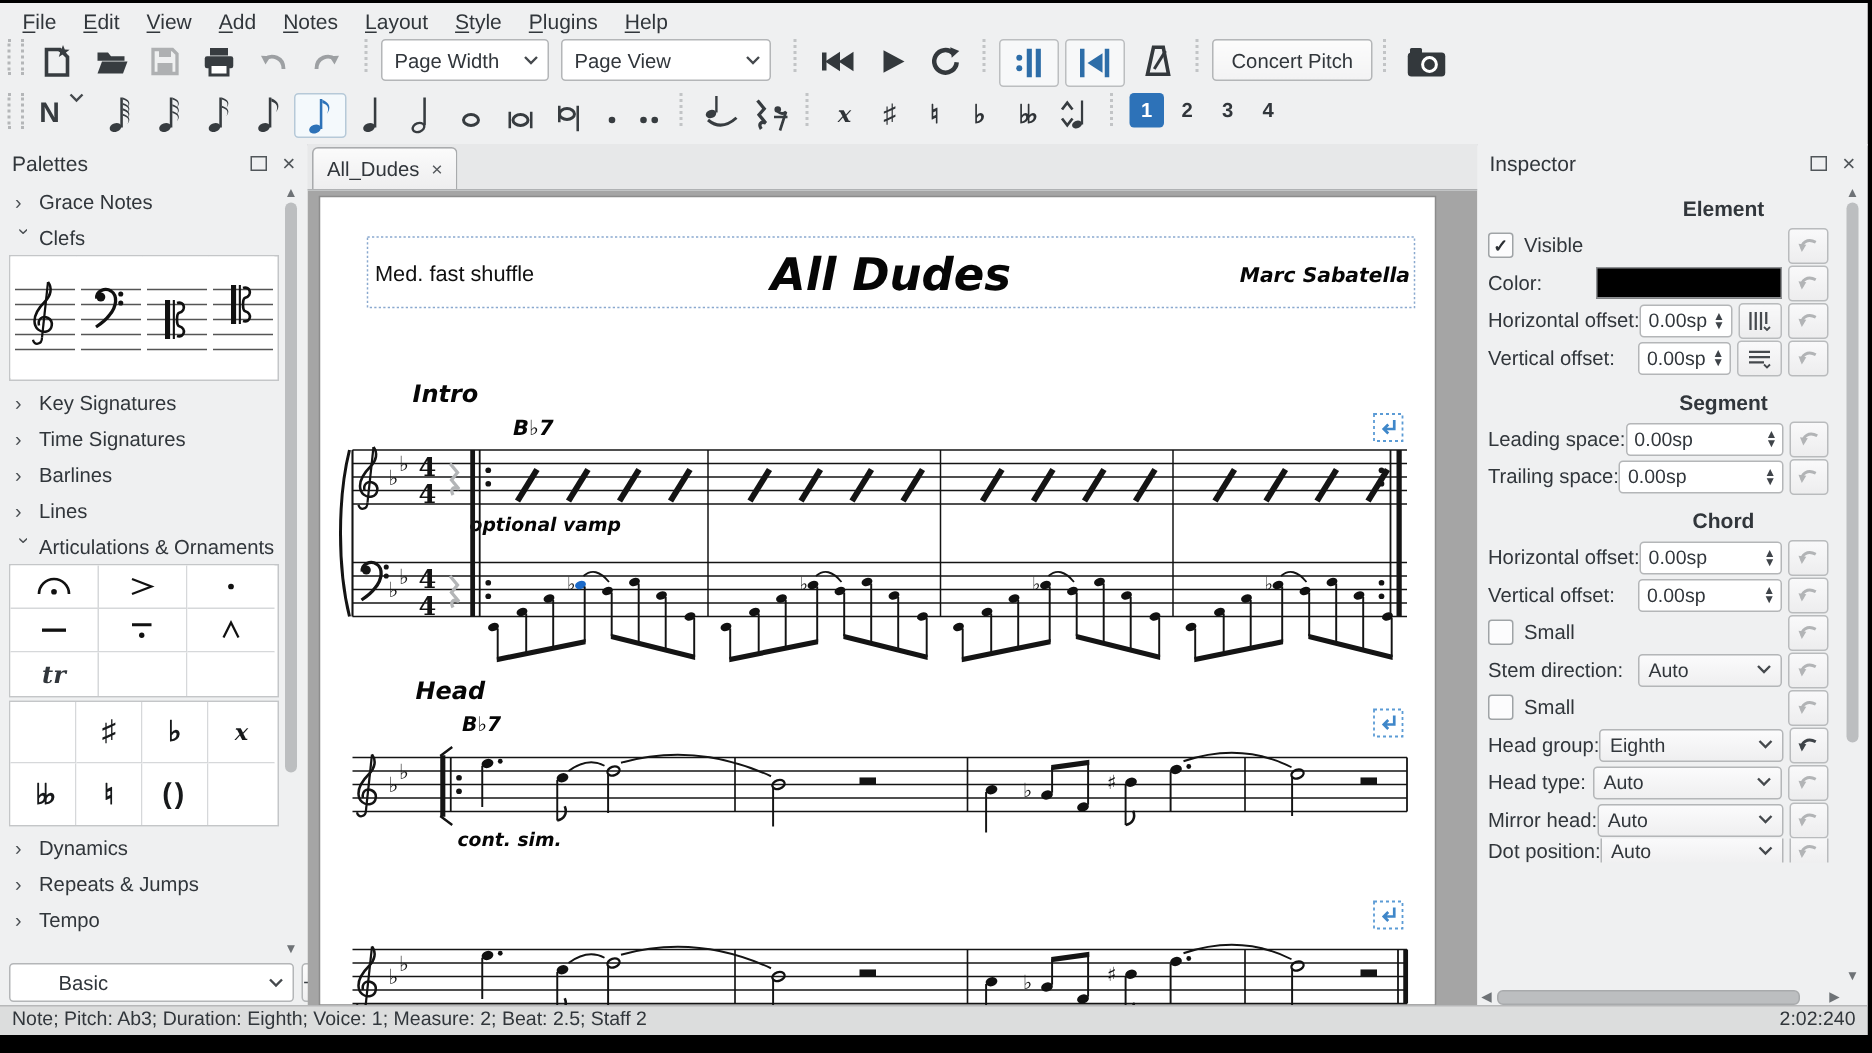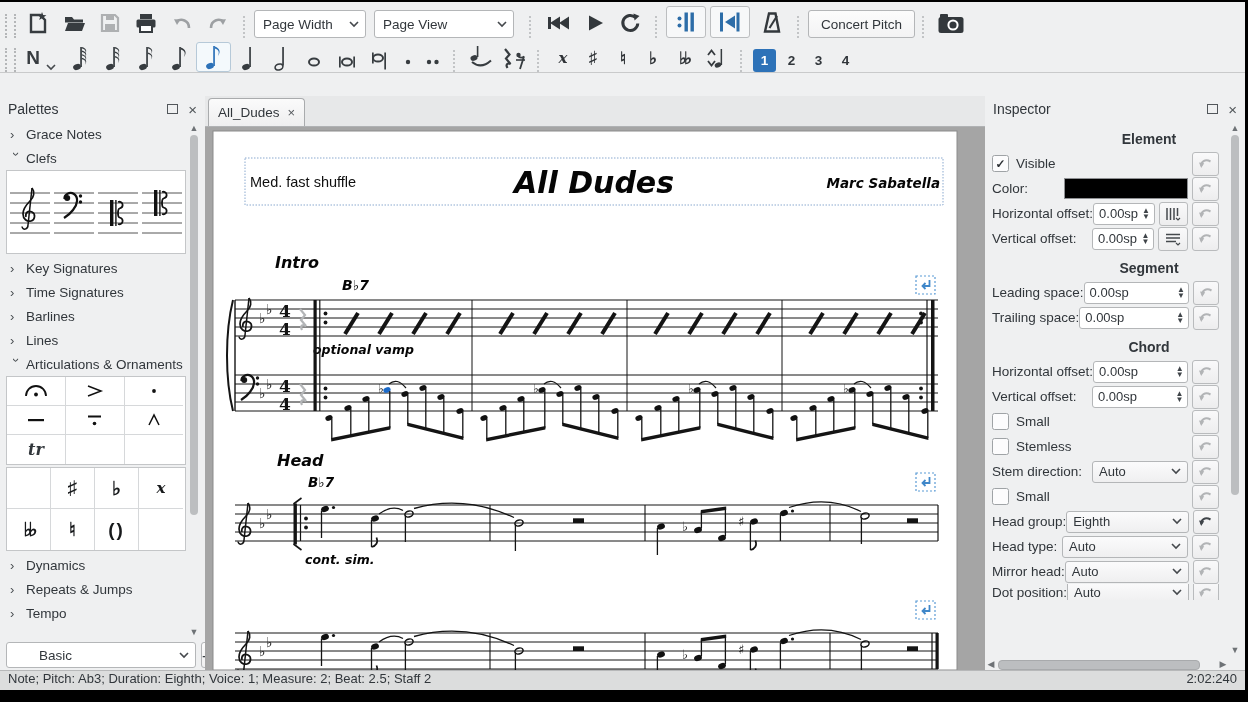--- a/index.html
+++ b/index.html
@@ -5,21 +5,21 @@
   html,body{margin:0;padding:0;background:#000;width:1248px;height:702px;overflow:hidden;
     font-family:"Liberation Sans",sans-serif;-webkit-font-smoothing:antialiased;}
   #app{position:absolute;top:2px;left:0;width:1245px;height:688px;background:#eff0f1;color:#31363b;}
   u{text-decoration-thickness:1px;text-underline-offset:2px;}
 
   
   #menubar{height:24px;display:flex;align-items:center;padding-left:6px;background:#eff0f1;font-size:14px;}
   .menu-item{padding:2px 9px;cursor:default;}
 
   
-  .tb{display:flex;align-items:flex-end;background:#eff0f1;}
+  .tb{display:flex;align-items:flex-start;background:#eff0f1;}
   #tb1{height:36px;padding-left:4px;}
   #tb2{height:34px;padding-left:4px;border-bottom:1px solid #c9cacb;}
   .handle{width:7px;height:24px;border-left:2px dotted #b4b6b8;border-right:2px dotted #b4b6b8;margin:0 4px 0 1px;}
   .tsep{width:2px;height:22px;border-left:2px dotted #c2c4c6;margin:0 7px;}
   .tbtn{width:36px;height:30px;display:flex;align-items:center;justify-content:center;border-radius:3px;}
   .tbtn2{width:33px;height:28px;display:flex;align-items:center;justify-content:center;}
   .sel-box{border:1px solid #b6c9d8;background:#f4f9fc;border-radius:3px;}
   .tgl{border:1px solid #bcbec0;background:#f7f8f9;border-radius:3px;width:38px;height:30px;display:flex;align-items:center;justify-content:center;margin-right:4px;}
   .combo{height:26px;background:#fff;border:1px solid #b4b6b8;border-radius:3px;display:flex;align-items:center;
     font-size:13.5px;padding:0 6px 0 8px;justify-content:space-between;margin-right:8px;}
@@ -191,20 +191,31 @@
   <g id="g-reset">
     <path d="M12.5,4.5 C7,1.5 2.5,5 3.5,9" fill="none" stroke="currentColor" stroke-width="2"></path>
     <polygon points="1,5.5 6.2,6.2 3.2,11" fill="currentColor"></polygon>
   </g>
   <polyline id="g-chev" points="1,1 5,5 9,1" fill="none" stroke="#45494d" stroke-width="1.6"></polyline>
 </defs>
 </svg>
 
 <div id="app">
 
+  <div id="menubar">
+    <span class="menu-item"><u>F</u>ile</span>
+    <span class="menu-item"><u>E</u>dit</span>
+    <span class="menu-item"><u>V</u>iew</span>
+    <span class="menu-item"><u>A</u>dd</span>
+    <span class="menu-item"><u>N</u>otes</span>
+    <span class="menu-item"><u>L</u>ayout</span>
+    <span class="menu-item"><u>S</u>tyle</span>
+    <span class="menu-item"><u>P</u>lugins</span>
+    <span class="menu-item"><u>H</u>elp</span>
+  </div>
 
   <div id="tb1" class="tb">
     <div class="handle"></div>
     <div class="tbtn">
       <svg width="24" height="24">
         <path d="M5,4 h9 l5,5 v12 h-14 z" fill="none" stroke="#373c40" stroke-width="2.4"></path>
         <polygon points="16,1 17.2,4 20.4,4.2 18,6 18.9,9 16,7.2 13.2,9 14.1,6 11.7,4.2 14.9,4" fill="#373c40"></polygon>
       </svg>
     </div>
     <div class="tbtn">
@@ -927,29 +938,20 @@
       <div class="irow">
         <span class="cb"></span>
         <span class="lbl">Small</span>
         <div class="rbtn">
             <svg width="15" height="13" style="color:#b2b4b6">
               <use href="#g-reset"></use>
             </svg>
           </div>
       </div>
       <div class="irow">
-        <span class="cb"></span>
-        <span class="lbl">Stemless</span>
-        <div class="rbtn">
-            <svg width="15" height="13" style="color:#b2b4b6">
-              <use href="#g-reset"></use>
-            </svg>
-          </div>
-      </div>
-      <div class="irow">
         <span class="lbl">Stem direction:</span>
         <div class="icombo" style="width:96px">
           <span>Auto</span>
           <svg width="10" height="7">
               <use href="#g-chev"></use>
             </svg>
         </div>
         <div class="rbtn">
             <svg width="15" height="13" style="color:#b2b4b6">
               <use href="#g-reset"></use>

